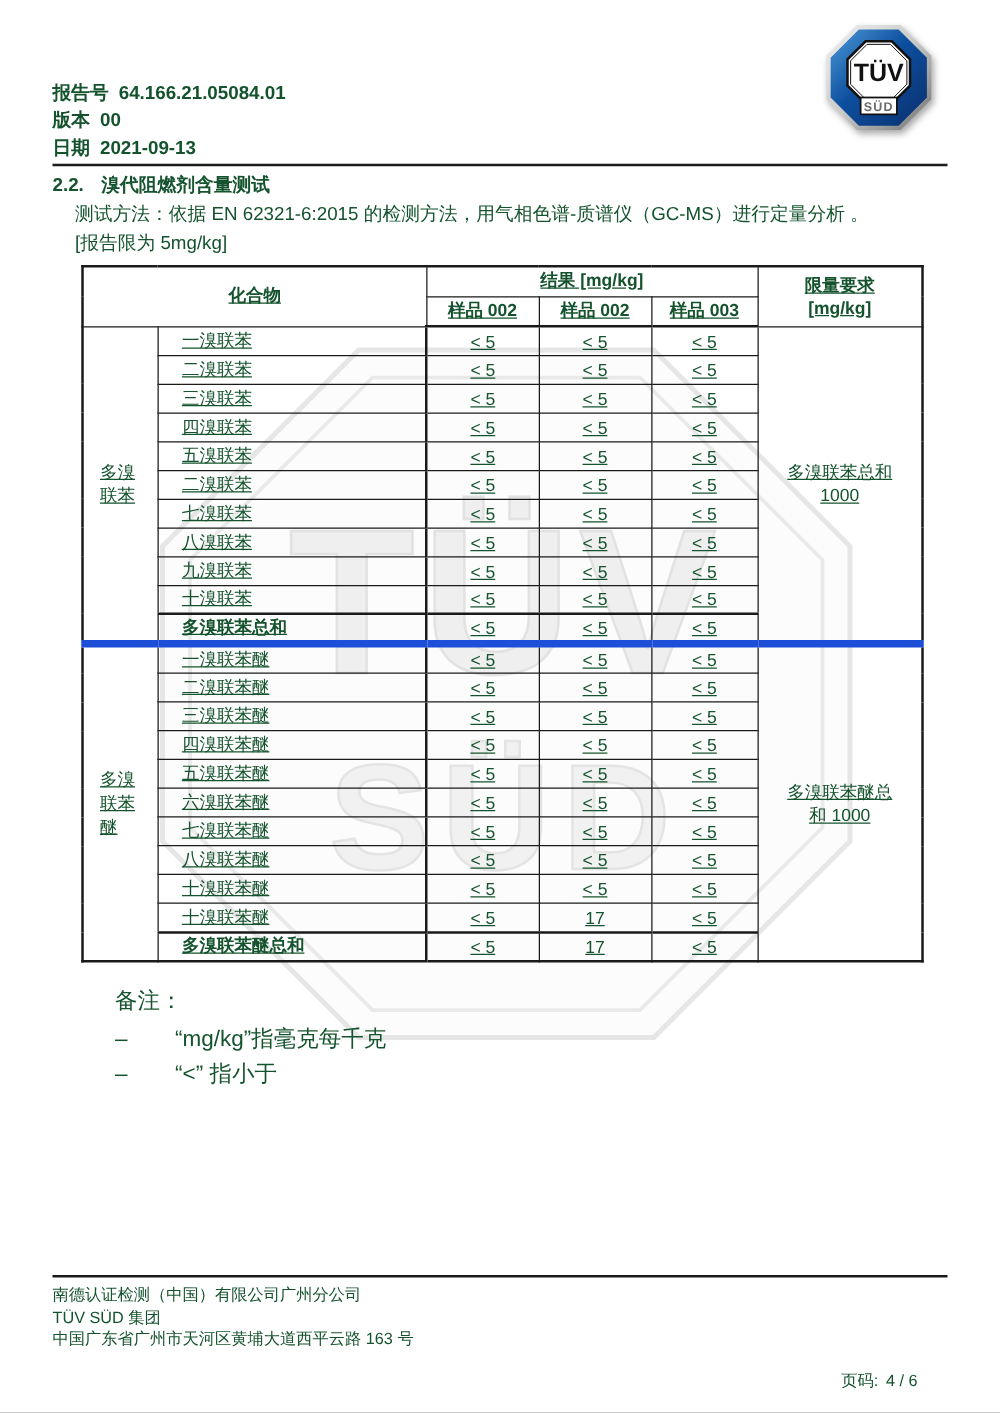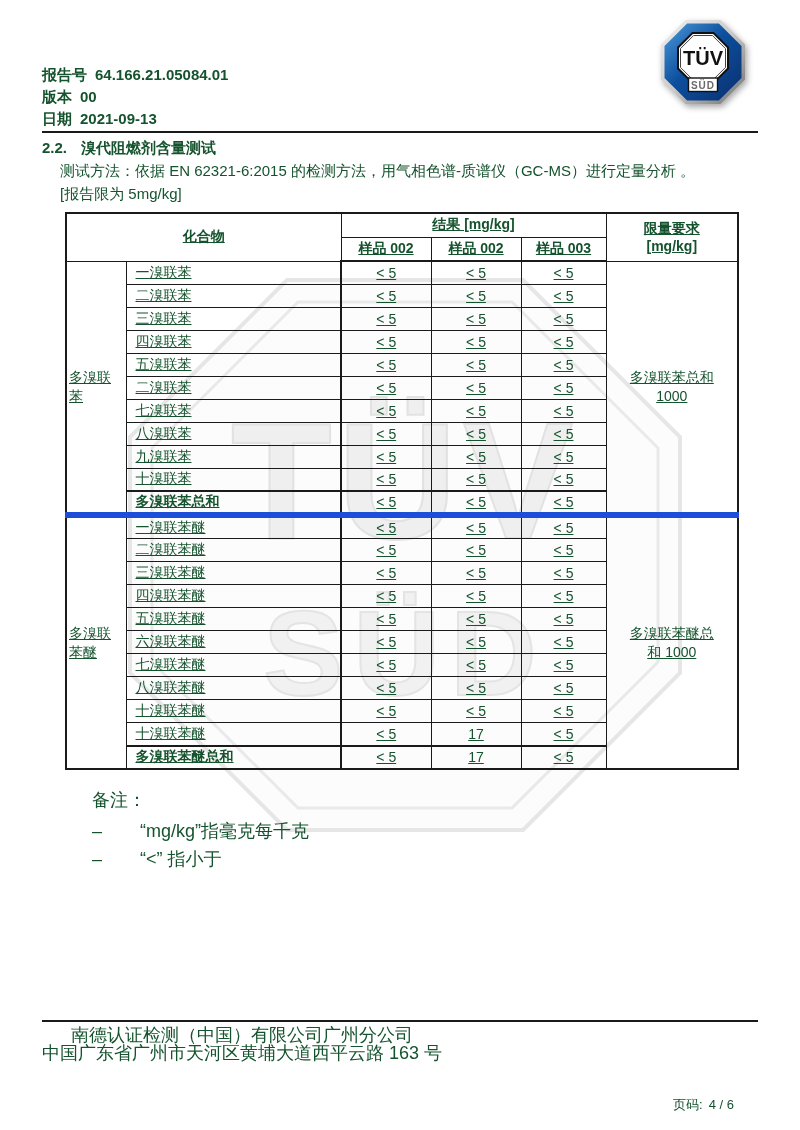--- a/index.html
+++ b/index.html
@@ -34,39 +34,39 @@
   table.results th, table.results td { border:1px solid #1a1a1a; background:transparent; }
   table.results { border:2px solid #1a1a1a; }
   col.c-group { width:60px; } col.c-name { width:215px; }
   col.c-s1 { width:90px; } col.c-s2 { width:90px; } col.c-s3 { width:85px; }
   col.c-lim { width:132px; }
   thead th { font-weight:700; text-align:center; height:24px; padding:1px 2px; }
   thead tr:last-child th { border-bottom:2px solid #1a1a1a; }
   th.compound-h { border-right:2px solid #1a1a1a; }
   th.limit-h { white-space:pre-line; line-height:18px; border-left:2px solid #1a1a1a; }
   tbody td { height:23px; padding:1px 4px; }
-  td.group-cell { text-align:left; padding-left:2px; vertical-align:middle; line-height:19px; }
-  td.compound-cell { text-align:left; padding-left:9px; }
+  td.group-cell { text-align:left; padding-left:13px; vertical-align:middle; line-height:19px; }
+  td.compound-cell { text-align:left; padding-left:19px; }
   td.value-cell { text-align:center; }
   td.value-cell:first-of-type {}
   tbody td.compound-cell + td.value-cell { border-left:2px solid #1a1a1a; }
   td.limit-cell { text-align:center; vertical-align:middle; white-space:pre-line; line-height:19px; border-left:2px solid #1a1a1a; }
   tr.sum-row td { border-top:2px solid #1a1a1a; }
   tr.sum-row td.compound-cell { font-weight:700; }
   tr.group-start td { border-top:6px solid #1d4ed8; }
 
   
   .notes { position:absolute; left:92px; top:788px; font-size:18px; z-index:1; }
   .notes .notes-title { margin-bottom:9px; }
   .note-item { display:flex; margin-bottom:8px; line-height:20px; }
   .note-item .dash { width:48px; }
 
   
   .footer-rule { position:absolute; left:42px; top:1020px; width:716px; height:1.5px; background:#1a1a1a; }
-  .footer-left { position:absolute; left:42px; top:1027px; font-size:18px; line-height:17.5px;text-align:center; }
+  .footer-left { position:absolute; left:42px; top:1027px; font-size:13px; line-height:17.5px; }
   .footer-right { position:absolute; left:583px; top:1027px; font-size:12.5px; line-height:19px; white-space:nowrap; }
   .footer-right .lbl { display:inline-block; width:48px; }
   .footer-right .val { display:inline-block; margin-left:12px; letter-spacing:0.5px; }
   .page-number { position:absolute; right:66px; top:1096px; font-size:13px; }
   .page-number .lbl { margin-right:6px; }
 </style>
 </head>
 <body>
 
 <div class="page">
@@ -296,19 +296,20 @@
     </div>
     <div class="note-item">
       <span class="dash">–</span>
       <span>“&lt;” 指小于</span>
     </div>
   </div>
 
   <div class="footer-rule"></div>
   <div class="footer-left">
     <div>南德认证检测（中国）有限公司广州分公司</div>
+    <div>TÜV SÜD 集团</div>
     <div>中国广东省广州市天河区黄埔大道西平云路 163 号</div>
   </div>
   <div class="page-number">
     <span class="lbl">页码:</span><span>4 / 6</span>
   </div>
 
 </div>
 
 </body></html>

